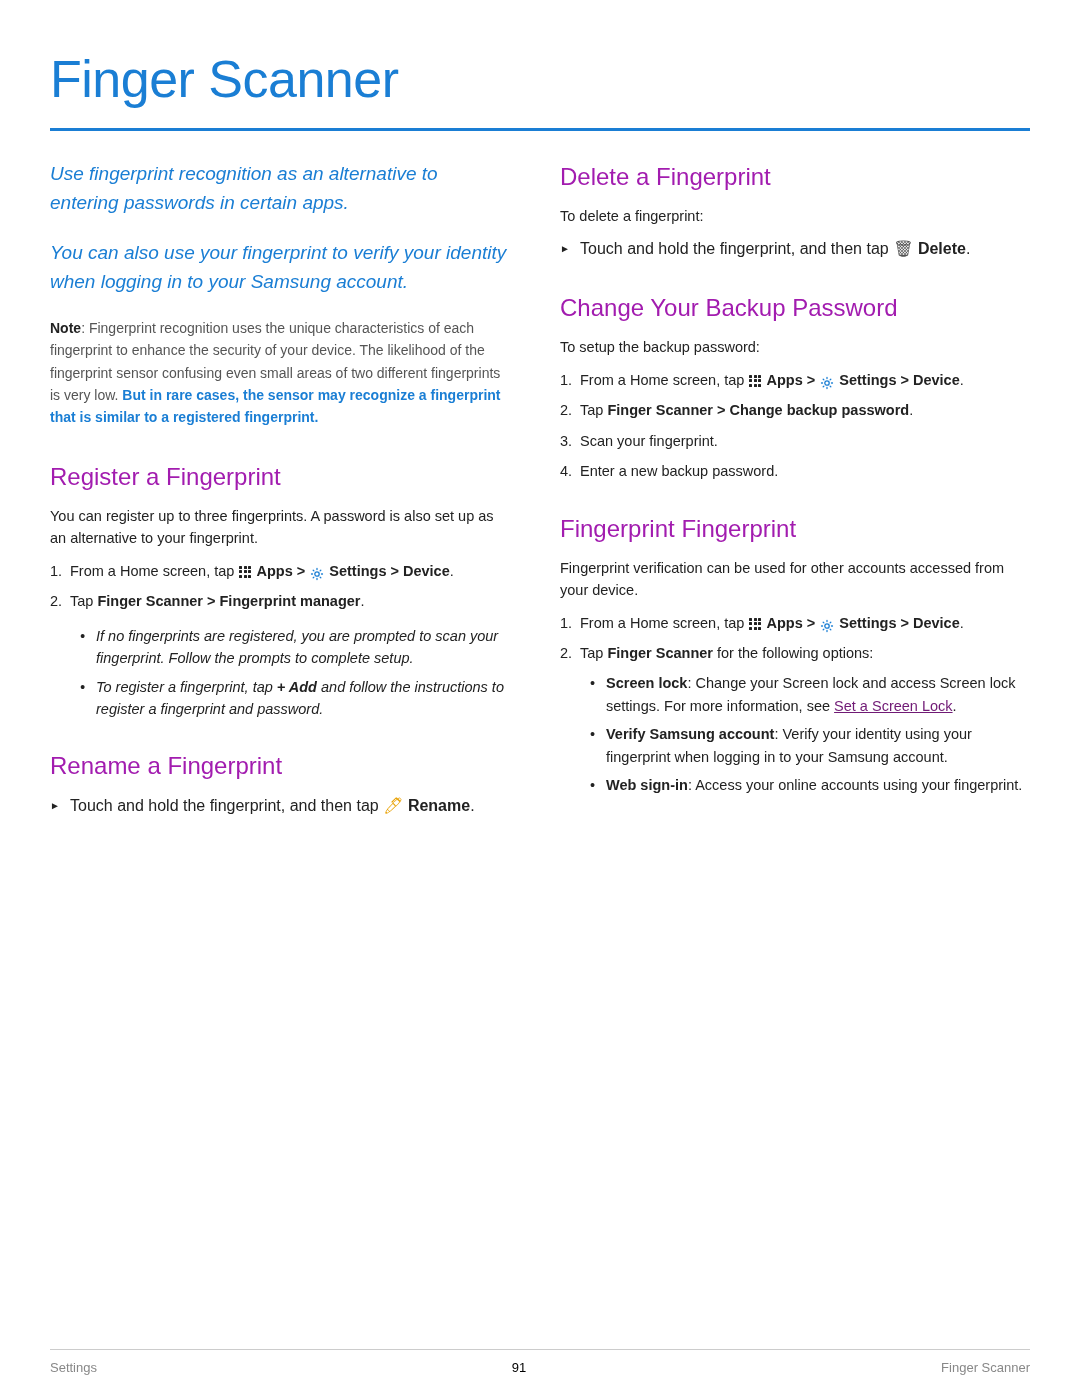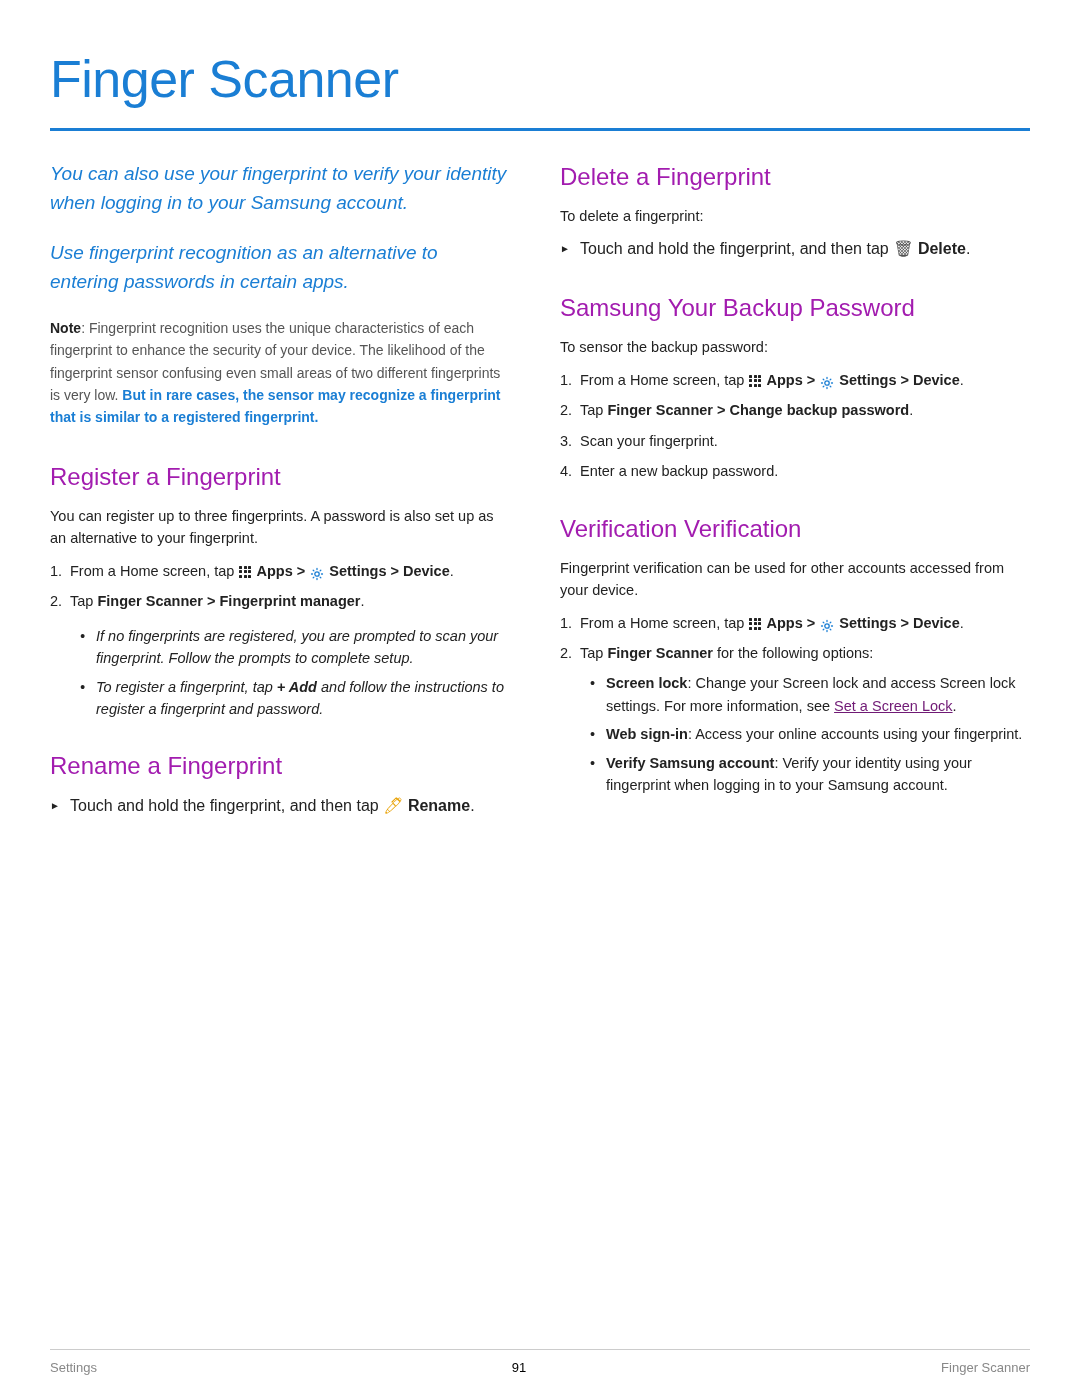--- a/index.html
+++ b/index.html
@@ -252,22 +252,22 @@
 
 <div class="page-container">
 
   <h1 class="page-title">Finger Scanner</h1>
   <hr class="header-rule">
 
   <div class="two-col">
 
     <div class="col-left">
 
+      <p class="intro-italic">Use fingerprint recognition as an alternative to entering passwords in certain apps.</p>
       <p class="intro-italic">You can also use your fingerprint to verify your identity when logging in to your Samsung account.</p>
-      <p class="intro-italic">Use fingerprint recognition as an alternative to entering passwords in certain apps.</p>
 
       <p class="note-block">
         <span class="note-label">Note</span><span>: Fingerprint recognition uses the unique characteristics of each fingerprint to enhance the security of your device. The likelihood of the fingerprint sensor confusing even small areas of two different fingerprints is very low. </span><span class="bold-blue">But in rare cases, the sensor may recognize a fingerprint that is similar to a registered fingerprint.</span>
       </p>
 
       <h2 class="section-title">Register a Fingerprint</h2>
       <p class="section-intro">You can register up to three fingerprints. A password is also set up as an alternative to your fingerprint.</p>
 
       <ol class="steps-list">
         <li>
@@ -313,22 +313,22 @@
     <div class="col-right">
 
       <h2 class="section-title" style="margin-top:0;">Delete a Fingerprint</h2>
       <p class="section-intro">To delete a fingerprint:</p>
       <ul class="arrow-bullet">
         <li>Touch and hold the fingerprint, and then tap
           <span class="trash-icon">🗑</span> <strong>Delete</strong>.
         </li>
       </ul>
 
-      <h2 class="section-title">Samsung Your Backup Password</h2>
-      <p class="section-intro">To sensor the backup password:</p>
+      <h2 class="section-title">Change Your Backup Password</h2>
+      <p class="section-intro">To setup the backup password:</p>
       <ol class="steps-list">
         <li>
           <span class="step-num">1.</span>
           From a Home screen, tap
           <span class="apps-grid">
             <span></span>
               <span></span>
               <span></span>
             <span></span>
               <span></span>
@@ -353,21 +353,21 @@
         <li style="margin-top:6px;">
           <span class="step-num">3.</span>
           Scan your fingerprint.
         </li>
         <li style="margin-top:6px;">
           <span class="step-num">4.</span>
           Enter a new backup password.
         </li>
       </ol>
 
-      <h2 class="section-title">Verification Verification</h2>
+      <h2 class="section-title">Fingerprint Fingerprint</h2>
       <p class="section-intro">Fingerprint verification can be used for other accounts accessed from your device.</p>
       <ol class="steps-list">
         <li>
           <span class="step-num">1.</span>
           From a Home screen, tap
           <span class="apps-grid">
             <span></span>
               <span></span>
               <span></span>
             <span></span>
@@ -384,22 +384,22 @@
               <path d="M7 1.5V2.5M7 11.5V12.5M1.5 7H2.5M11.5 7H12.5M3.2 3.2L3.9 3.9M10.1 10.1L10.8 10.8M10.8 3.2L10.1 3.9M3.9 10.1L3.2 10.8" stroke="#1a7ed4" stroke-width="1.3" stroke-linecap="round"></path>
             </svg>
           </span>
           <strong>Settings &gt; Device</strong>.
         </li>
         <li style="margin-top:6px;">
           <span class="step-num">2.</span>
           Tap <strong>Finger Scanner</strong> for the following options:
           <ul class="sub-bullets" style="margin-top:8px;">
             <li><strong>Screen lock</strong>: Change your Screen lock and access Screen lock settings. For more information, see <a class="link-blue" href="#">Set a Screen Lock</a>.</li>
+            <li style="margin-top:5px;"><strong>Verify Samsung account</strong>: Verify your identity using your fingerprint when logging in to your Samsung account.</li>
             <li style="margin-top:5px;"><strong>Web sign-in</strong>: Access your online accounts using your fingerprint.</li>
-            <li style="margin-top:5px;"><strong>Verify Samsung account</strong>: Verify your identity using your fingerprint when logging in to your Samsung account.</li>
           </ul>
         </li>
       </ol>
 
     </div>
   </div>
 
 </div>
 
 <div class="page-footer">

